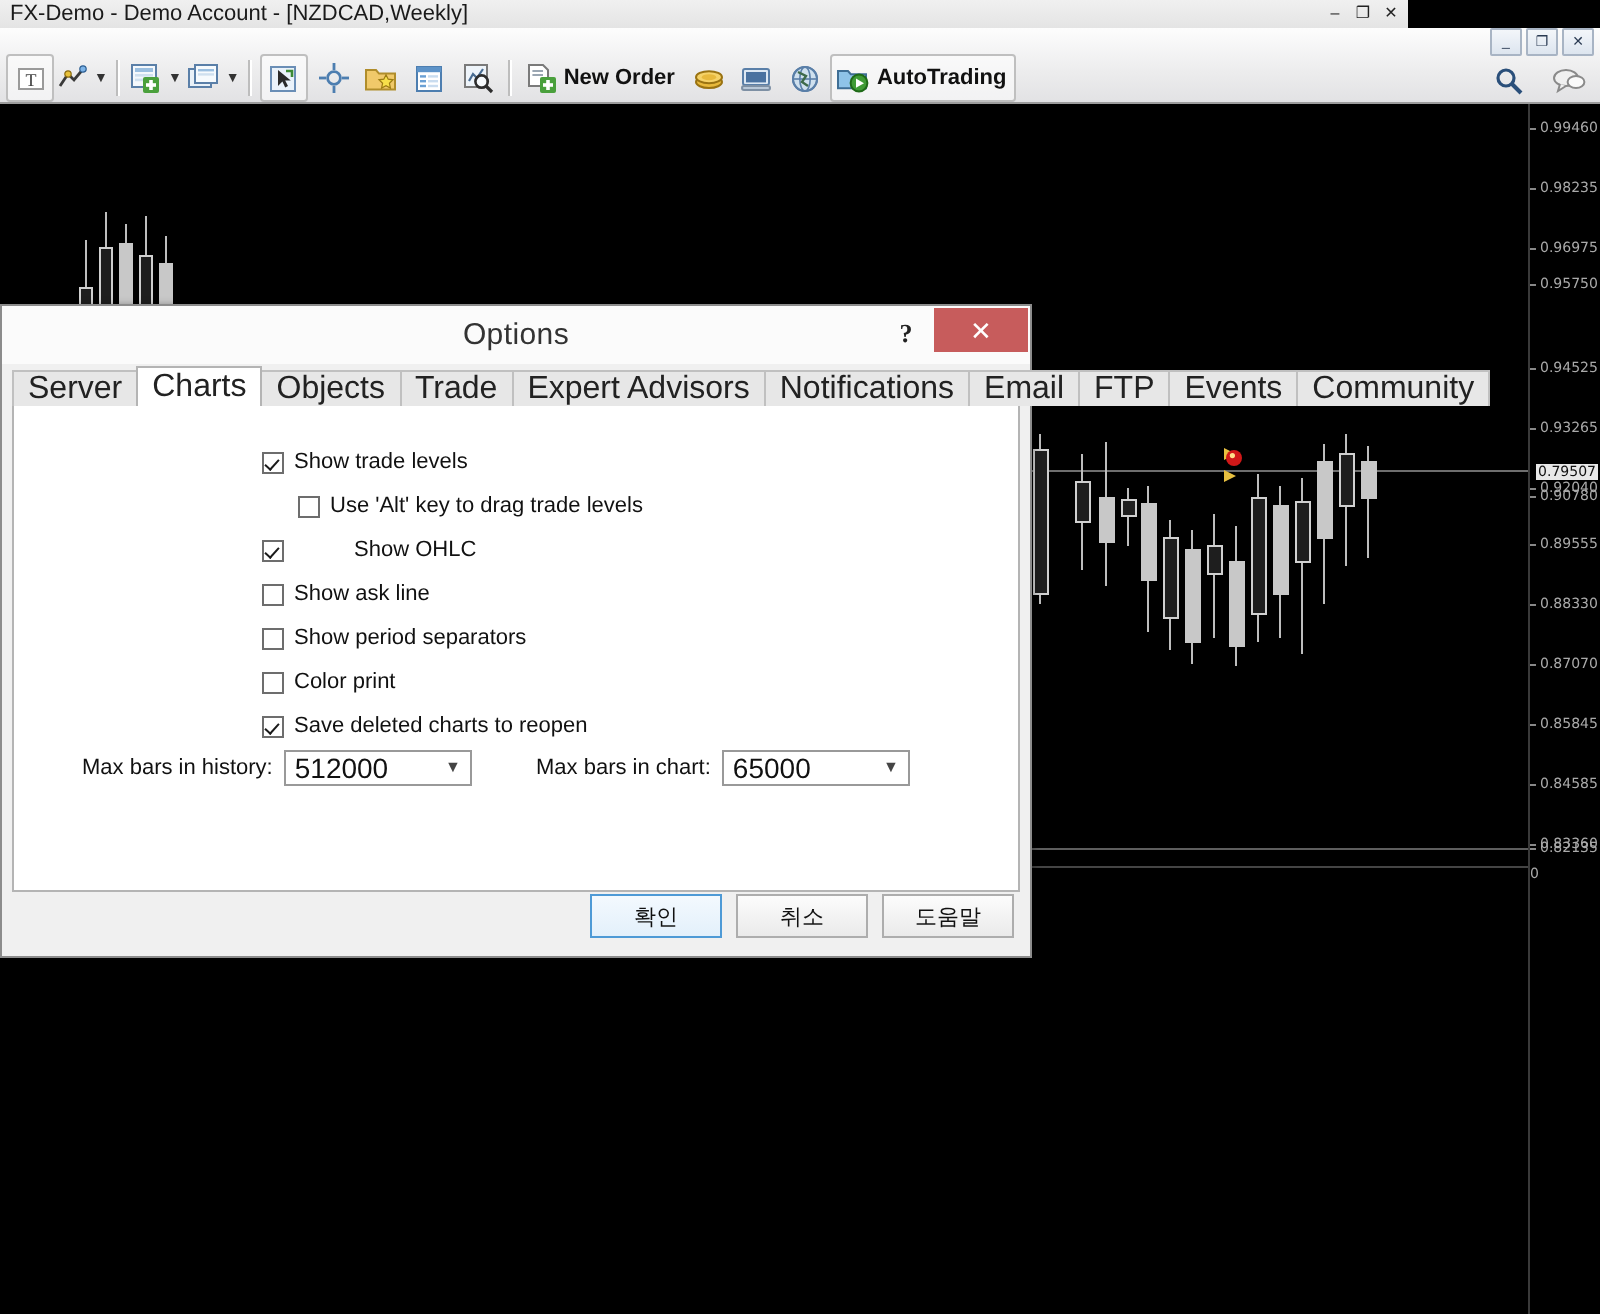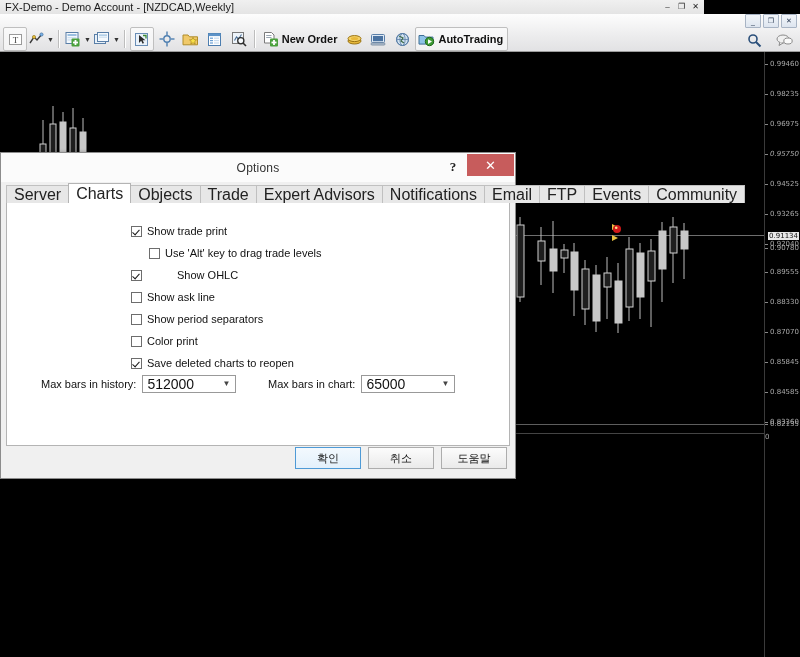--- a/index.html
+++ b/index.html
@@ -135,21 +135,21 @@
     border: 1px solid #8c8c8c;
     box-sizing: border-box;
     box-shadow: 0 1px 4px rgba(0,0,0,.45);
   }
   .dlg-title {
     position: relative; height: 29px;
     background: #fbfbfb;
     display: flex; align-items: center; justify-content: center;
   }
   .dlg-title-text {
-    font-size: 12px; color: #333;
+    font-size: 15px; color: #333;
     letter-spacing: .2px;
   }
   .dlg-help-btn {
     position: absolute; right: 52px; top: 4px;
     width: 20px; height: 20px;
     display: flex; align-items: center; justify-content: center;
     font-size: 13px; font-weight: bold; color: #222;
     background: transparent; border: none;
     font-family: "Liberation Serif", serif;
   }
@@ -527,33 +527,33 @@
     <div class="price-axis">
       <div class="price-tick" style="top:8px;">
         <span class="dash"></span><span>0.99460</span>
       </div>
       <div class="price-tick" style="top:38px;">
         <span class="dash"></span><span>0.98235</span>
       </div>
       <div class="price-tick" style="top:68px;">
         <span class="dash"></span><span>0.96975</span>
       </div>
-      <div class="price-tick" style="top:98px;font-style:italic;">
+      <div class="price-tick" style="top:86px;">
         <span class="dash"></span><span>0.95750</span>
       </div>
       <div class="price-tick" style="top:128px;">
         <span class="dash"></span><span>0.94525</span>
       </div>
       <div class="price-tick" style="top:158px;">
         <span class="dash"></span><span>0.93265</span>
       </div>
       <div class="price-tick" style="top:188px;">
         <span class="dash"></span><span>0.92040</span>
       </div>
-      <div class="cur-price-box" style="top:180px;">0.91134</div>
+      <div class="cur-price-box" style="top:180px;">0.79507</div>
 
       <div class="price-tick" style="top:190px;">
         <span class="dash" style="visibility:hidden"></span>
       </div>
       <div class="price-tick" style="top:192px;">
         <span class="dash"></span><span>0.90780</span>
       </div>
       <div class="price-tick" style="top:216px;">
         <span class="dash"></span><span>0.89555</span>
       </div>
@@ -600,21 +600,21 @@
     <div class="tab">Email</div>
     <div class="tab">FTP</div>
     <div class="tab">Events</div>
     <div class="tab">Community</div>
   </div>
 
   <div class="tabpanel">
 
     <div class="cb-row" style="left:124px; top:22px;">
       <span class="cbox checked"></span>
-      <span class="cb-label">Show trade print</span>
+      <span class="cb-label">Show trade levels</span>
     </div>
 
     <div class="cb-row" style="left:142px; top:44px;">
       <span class="cbox"></span>
       <span class="cb-label">Use 'Alt' key to drag trade levels</span>
     </div>
 
     <div class="cb-row" style="left:124px; top:66px;gap:30px;">
       <span class="cbox checked"></span>
       <span class="cb-label">Show OHLC</span>

